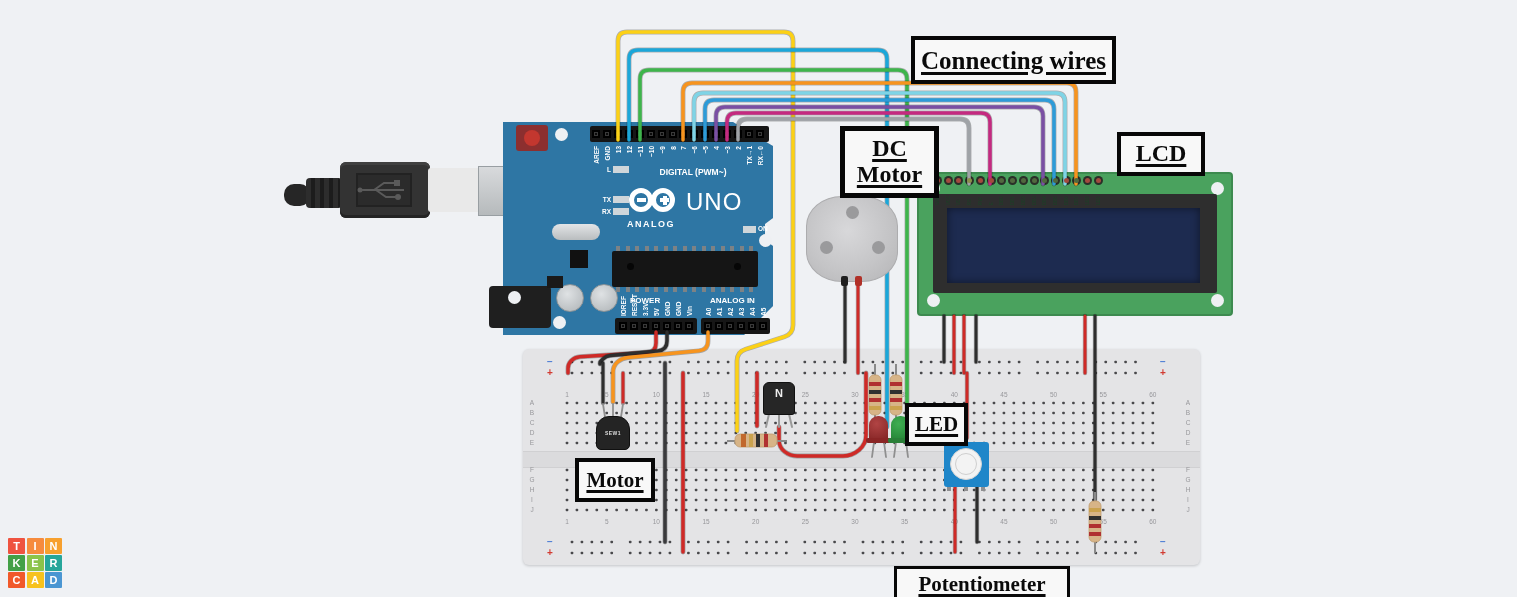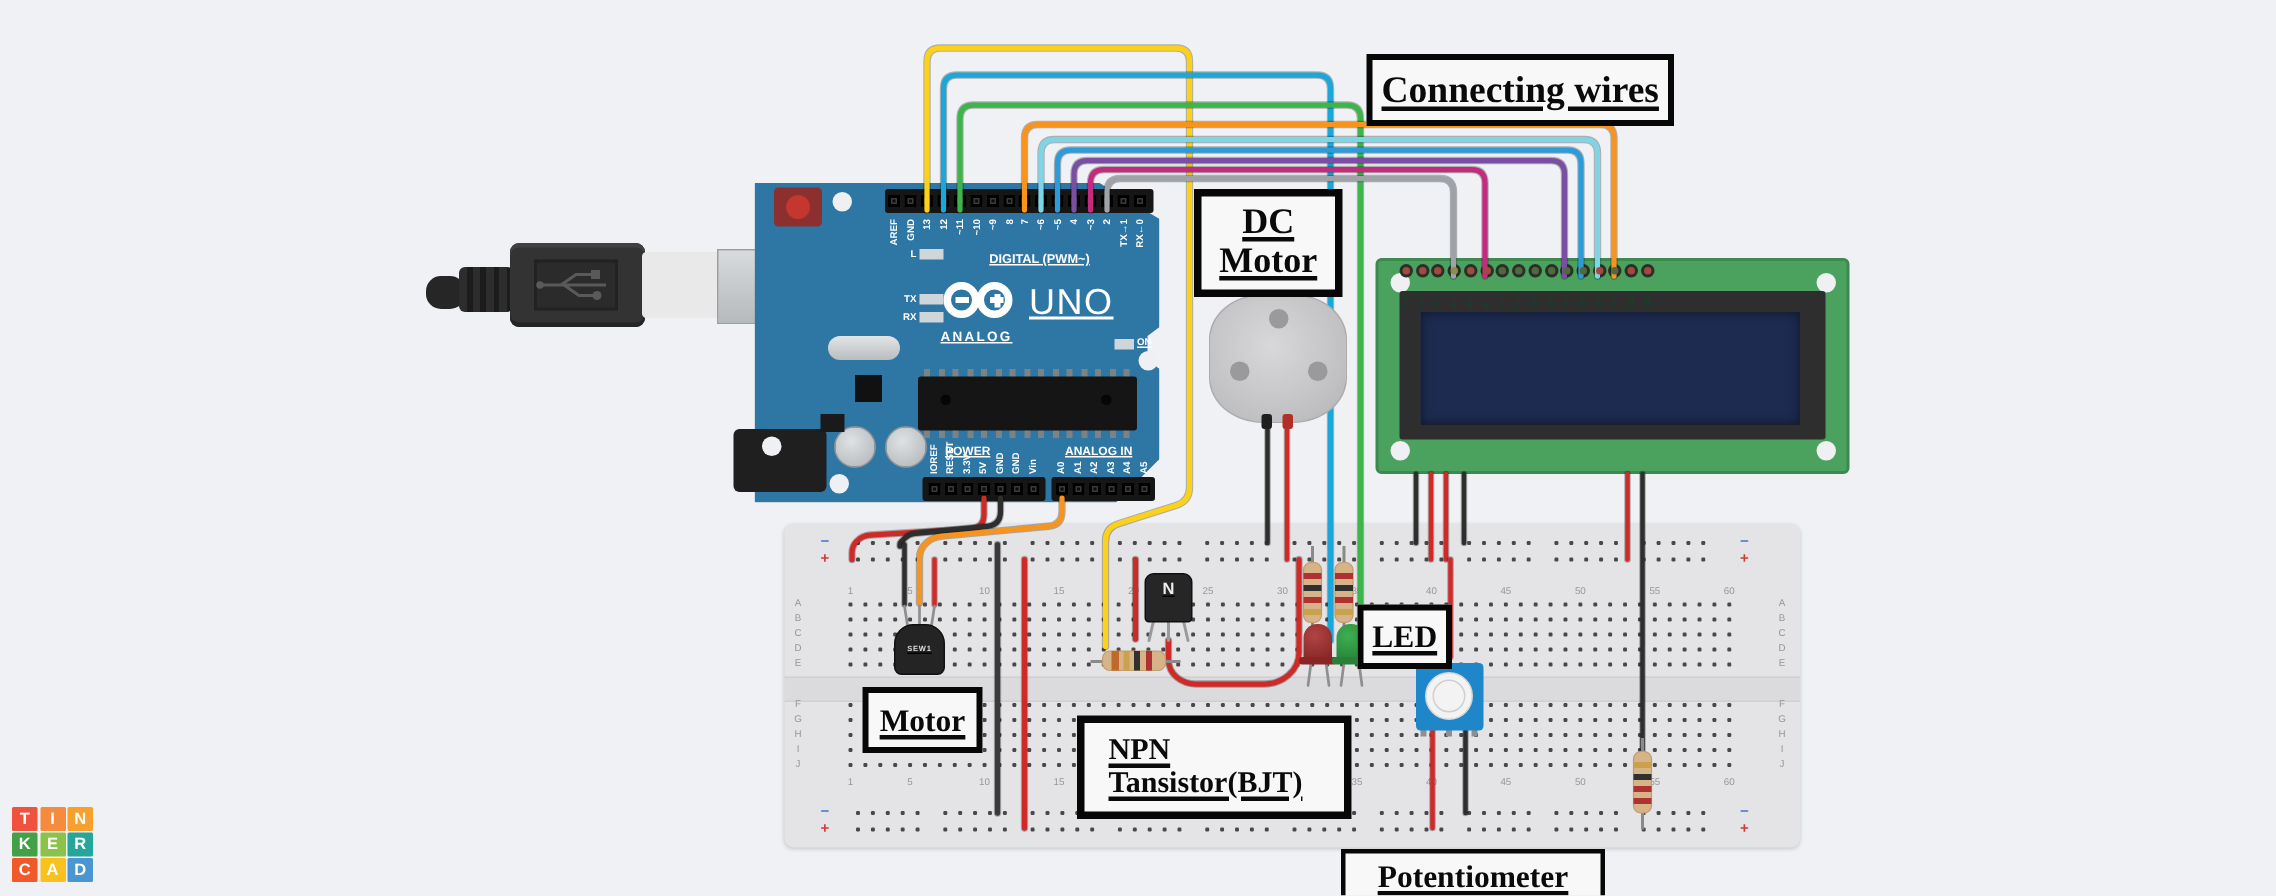--- a/index.html
+++ b/index.html
@@ -1,18 +1,18 @@
 <!DOCTYPE html>
 <html><head>
 <meta charset="utf-8">
 <style>
   html,body{margin:0;padding:0;background:#eef0f3;}
   #stage{position:relative;width:1517px;height:597px;background:#eff1f4;overflow:hidden;
          font-family:"Liberation Sans",sans-serif;}
-  .abs{position:absolute;box-sizing:border-box;text-decoration:underline;}
+  .abs{position:absolute;box-sizing:border-box;}
   svg.layer{position:absolute;left:0;top:0;width:1517px;height:597px;pointer-events:none;}
   #bb-svg{z-index:4;} #wire-svg{z-index:8;} #comp-svg{z-index:10;}
   
   #breadboard{left:523px;top:349px;width:677px;height:216px;background:#e4e4e6;border-radius:6px;
               box-shadow:0 1px 3px rgba(0,0,0,.18);z-index:2;}
   #bb-groove{left:523px;top:451px;width:677px;height:17px;background:#dbdbdd;z-index:3;
              border-top:1px solid #d0d0d2;border-bottom:1px solid #d0d0d2;}
   .bbnum{position:absolute;font:6.5px "Liberation Sans",sans-serif;color:#97979b;width:16px;text-align:center;z-index:5;}
   .bbletter{position:absolute;font:6.5px "Liberation Sans",sans-serif;color:#97979b;width:10px;text-align:center;z-index:5;}
   .railsym{position:absolute;font:700 10px "Liberation Sans",sans-serif;z-index:5;line-height:10px;}
@@ -1150,30 +1150,29 @@
       <div class="tk-cell" style="left: 18.5px; top: 17px; background: rgb(139, 195, 74);">E</div>
       <div class="tk-cell" style="left: 37px; top: 17px; background: rgb(38, 166, 154);">R</div>
       <div class="tk-cell" style="left: 0px; top: 34px; background: rgb(241, 89, 42);">C</div>
       <div class="tk-cell" style="left: 18.5px; top: 34px; background: rgb(247, 194, 30);">A</div>
       <div class="tk-cell" style="left: 37px; top: 34px; background: rgb(74, 150, 210);">D</div>
     </div>
 
   <div class="anno" style="left:911px;top:36px;width:197px;height:40px;font-size:25px;">
     <span>Connecting wires</span>
   </div>
-  <div class="anno" style="left:796px;top:126px;width:89px;height:62px;border-width:5px;">
+  <div class="anno" style="left:840px;top:126px;width:89px;height:62px;border-width:5px;">
     <span>DC</span>
     <span>Motor</span>
   </div>
+  <div class="anno" style="left:1117px;top:132px;width:80px;height:36px;">
+    <span>LCD</span>
+  </div>
   <div class="anno" style="left:575px;top:458px;width:72px;height:36px;font-size:21px;">
     <span>Motor</span>
-  </div>
-  <div class="anno" style="left:718px;top:477px;width:157px;height:59px;border-width:5px;font-size:20px;align-items:flex-start;padding-left:16px;">
-    <span>NPN</span>
-    <span>Tansistor(BJT)</span>
   </div>
   <div class="anno" style="left:905px;top:403px;width:55px;height:35px;font-size:21px;">
     <span>LED</span>
   </div>
   <div class="anno" style="left:894px;top:566px;width:170px;height:30px;border-width:3px;font-size:21px;">
     <span>Potentiometer</span>
   </div>
 <div class="bbnum " style="position: absolute; left: 559px; top: 391px;">1</div>
     <div class="bbnum " style="position: absolute; left: 559px; top: 518px;">1</div>
     <div class="bbnum " style="position: absolute; left: 598.72px; top: 391px;">5</div>

